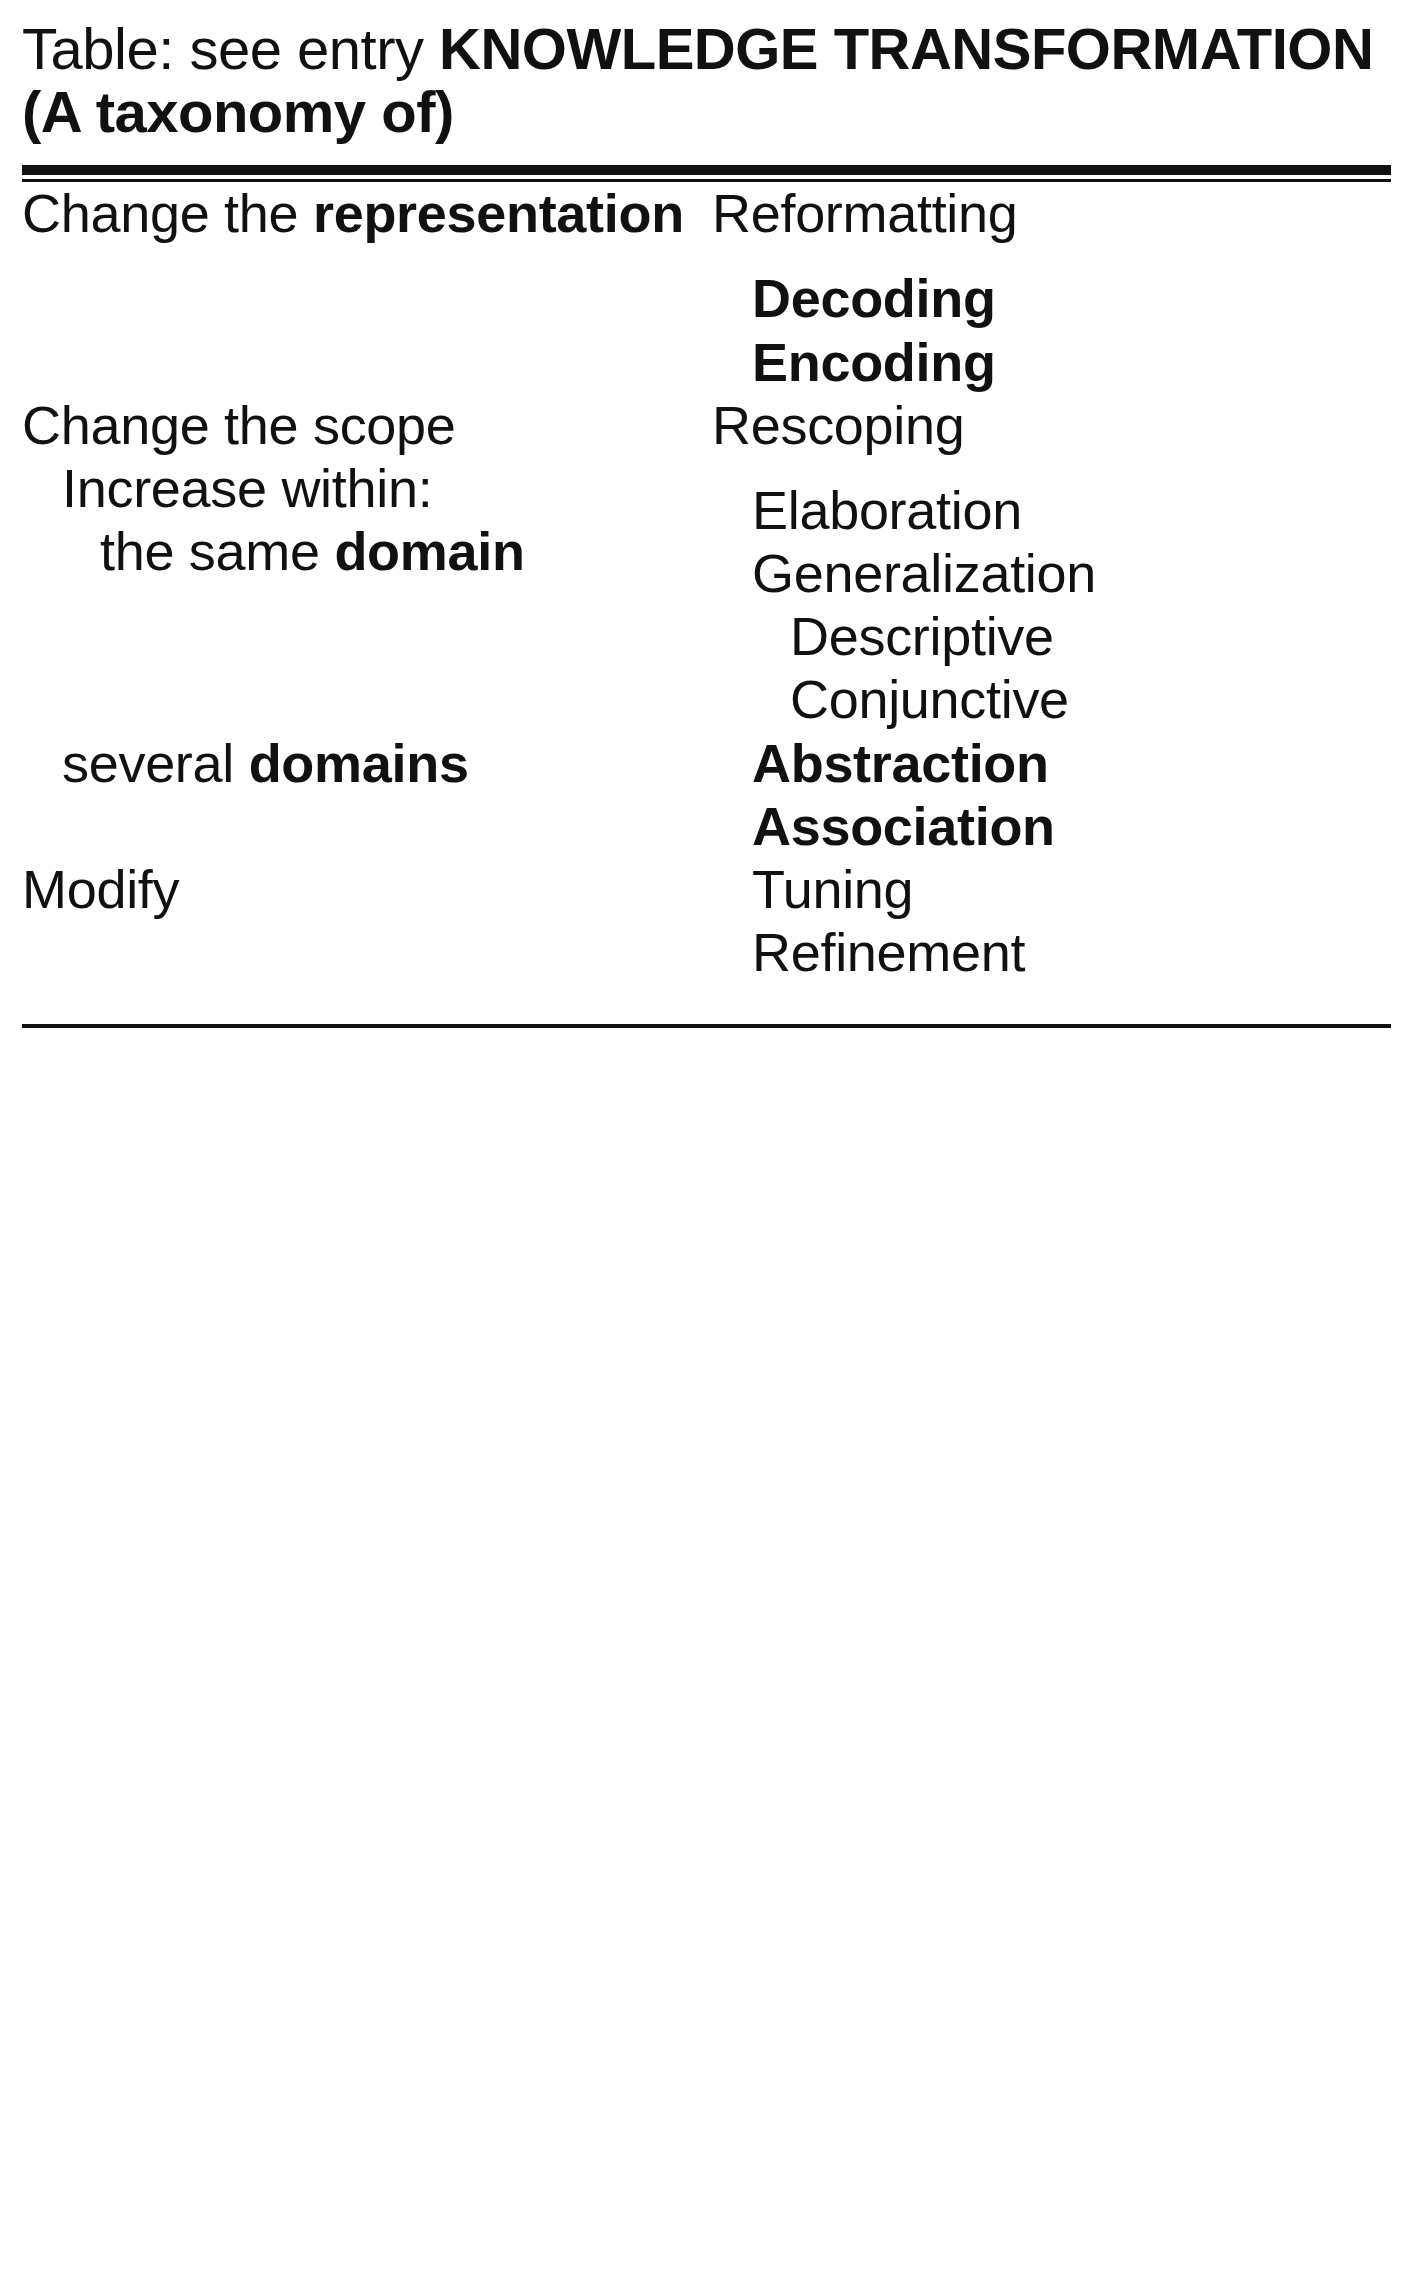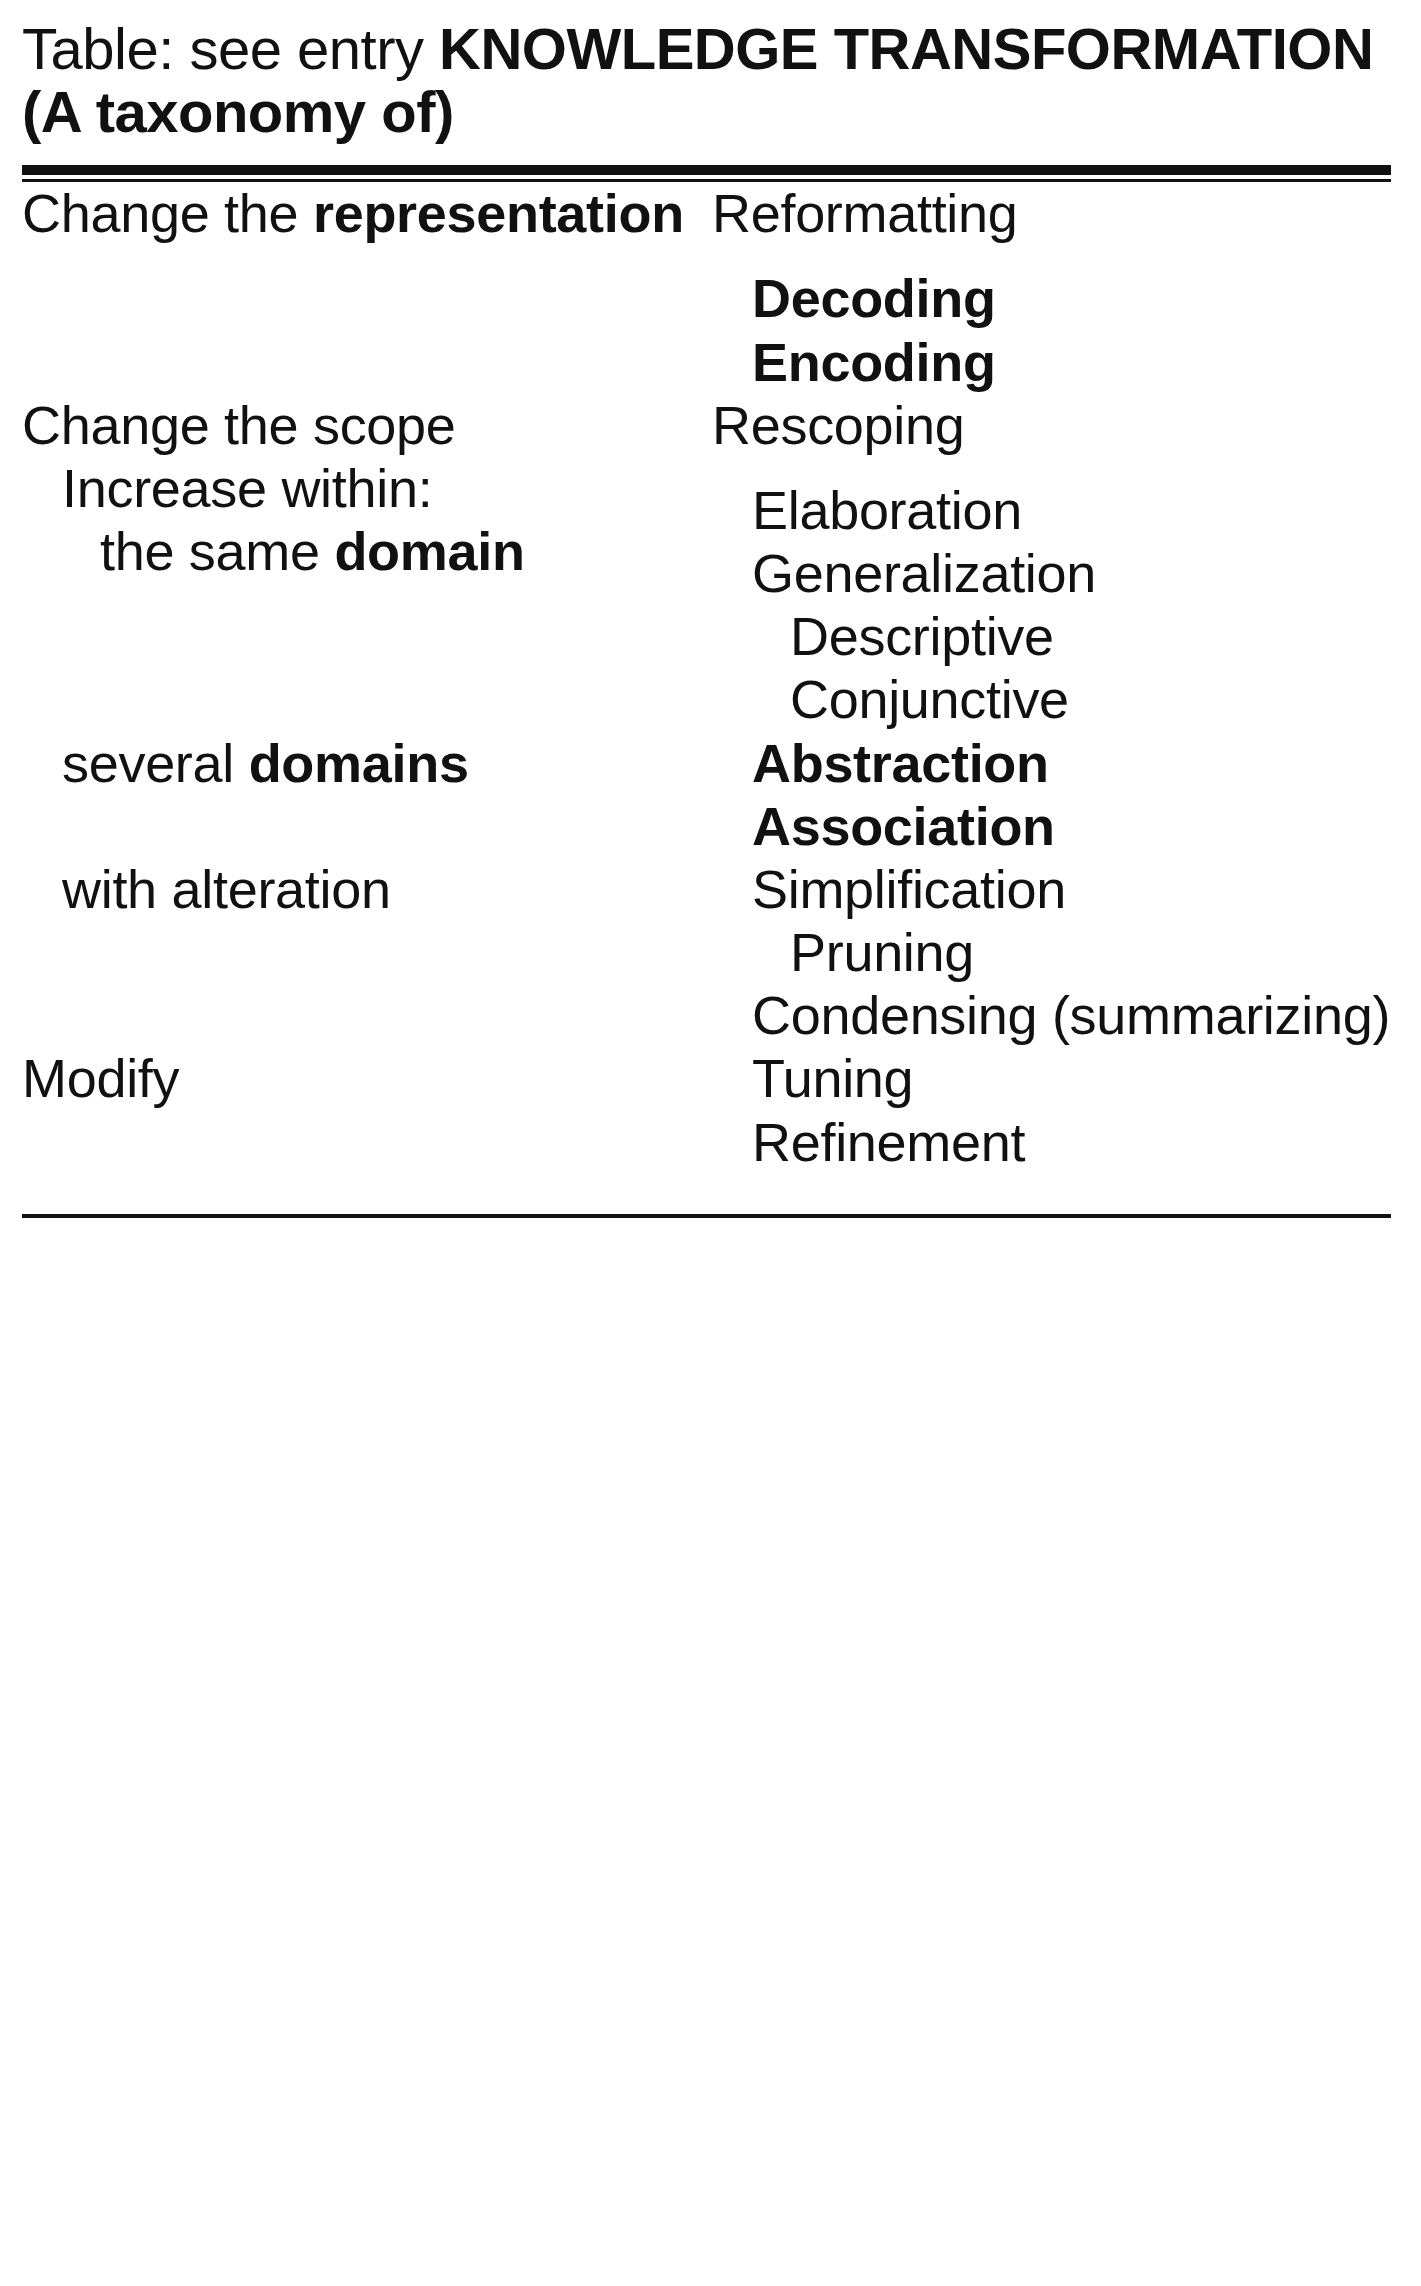--- a/index.html
+++ b/index.html
@@ -142,30 +142,20 @@
           <div class="cell ln i1"><span class="n">several </span><span class="b">domains</span></div>
         </td>
         <td>
           <div class="cell b ln i1">Abstraction</div>
           <div class="cell b ln i1">Association</div>
         </td>
       </tr>
 
 
 
-      <tr>
-        <td>
-          <div class="cell n ln i1">with alteration</div>
-        </td>
-        <td>
-          <div class="cell n ln i1">Simplification</div>
-          <div class="cell n ln i2">Pruning</div>
-          <div class="cell n ln i1">Condensing (summari­zing)</div>
-        </td>
-      </tr>
 
       <tr>
         <td>
           <div class="cell n ln">Modify</div>
         </td>
         <td>
           <div class="cell n ln i1">Tuning</div>
           <div class="cell n ln i1">Refinement</div>
         </td>
       </tr>

